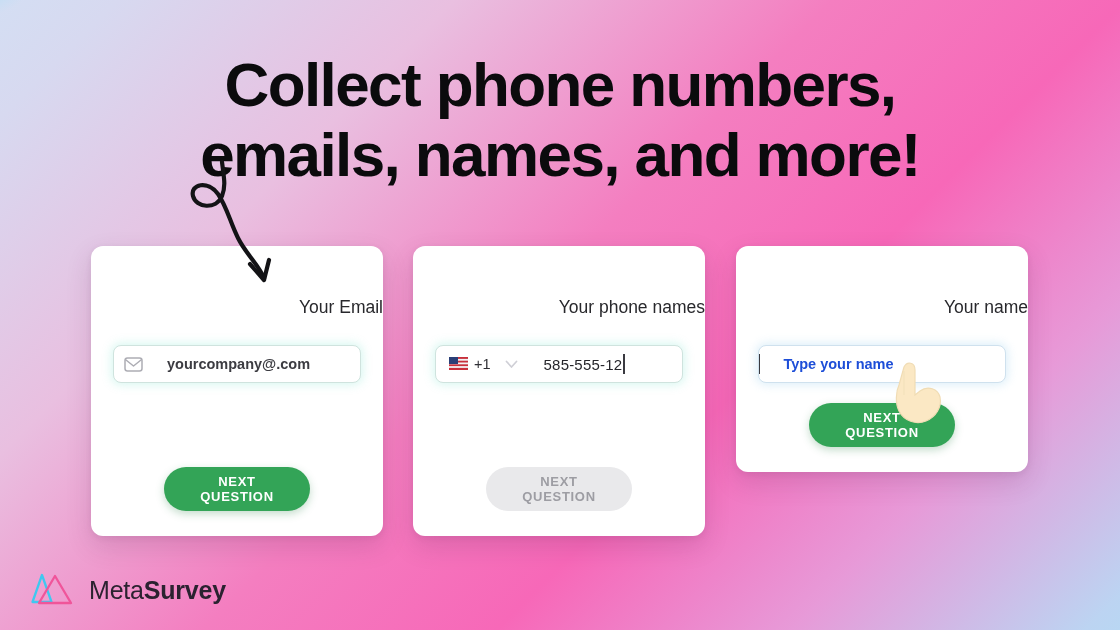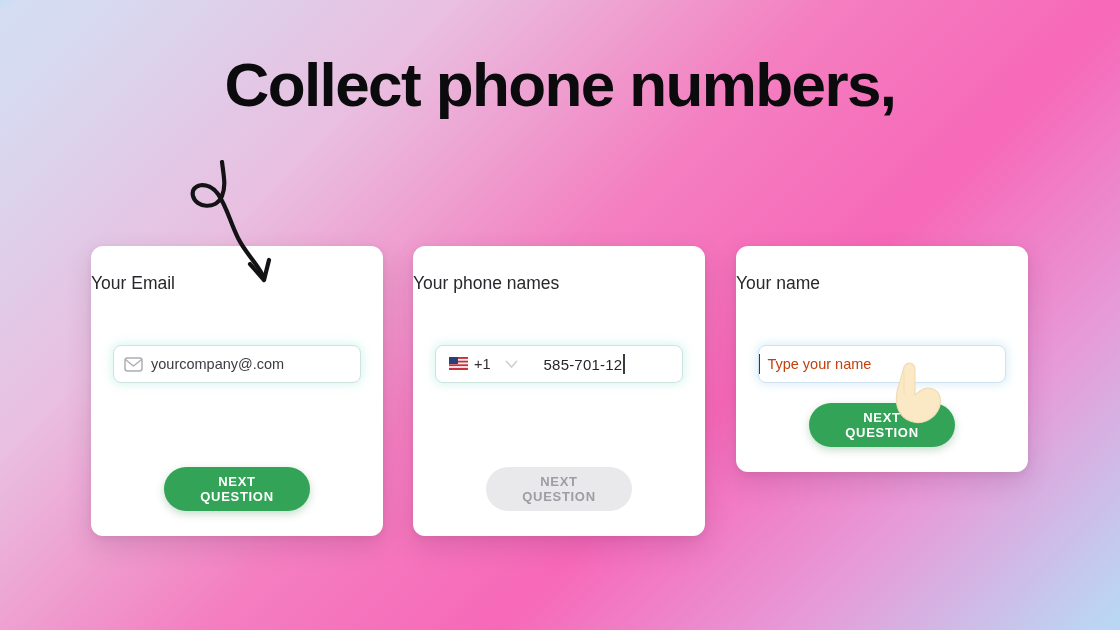--- a/index.html
+++ b/index.html
@@ -79,24 +79,24 @@
     width:292px;
     background:#ffffff;
     border-radius:12px;
     box-shadow: 0 10px 26px rgba(80,40,80,0.16), 0 2px 6px rgba(80,40,80,0.08);
   }
   #card-email { left:91px;  top:246px; height:290px; }
   #card-phone { left:413px; top:246px; height:290px; }
   #card-name  { left:736px; top:246px; height:226px; }
 
   .card-title {
-    text-align:left;
+    text-align:right;
     font-size:17.5px;
     color:#28282c;
-    margin-top:27px;
+    margin-top:51px;
     font-weight:400;
   }
 
   .field {
     position:absolute;
     left:22px; right:22px;
     top:99px;
     height:38px;
     border:1px solid #cfe3de;
     border-radius:8px;
@@ -104,24 +104,25 @@
     display:flex;
     align-items:center;
     box-shadow: 0 0 10px 2px rgba(120,226,205,0.28);
   }
   .field.blue { border-color:#cfe1ee; box-shadow: 0 0 10px 2px rgba(150,205,235,0.32); }
 
   .field-icon { margin-left:10px; display:flex; align-items:center; }
   .field-text {
     font-size:14.5px;
     color:#3c3c42;
-    margin-left:8px;
+    margin-left:24px;
     white-space:nowrap;
-  }
-  .field-text.ph { color:#c2410c; }
+    font-weight:bold;
+  }
+  .field-text.ph { color:#1d4ed8; }
 
   .flag { margin-left:13px; font-size:14px; line-height:1; letter-spacing:0; }
   .dial { font-size:14.5px; color:#2f2f35; margin-left:6px; }
   .chev { margin-left:14px; display:flex; align-items:center; }
   .phone-num { font-size:15px; color:#26262b; margin-left:26px; letter-spacing:0.2px; }
 
   .caret {
     display:inline-block;
     width:1.4px; height:20px;
     background:#3a3a40;
@@ -184,20 +185,21 @@
   <div class="layer g-blob5"></div>
   <div class="layer g-blob7"></div>
   <div class="layer g-blob8"></div>
   <div class="layer g-blob4"></div>
 </div>
 
 <div id="page">
 
   <h1 class="headline">
     <span class="l1">Collect phone numbers,</span>
+    <span class="l2">emails, names, and more!</span>
   </h1>
 
   <svg id="doodle" width="110" height="135" viewBox="0 0 110 135">
     <path d="M42 2 C 44 18, 46 26, 42 36 C 36 50, 16 48, 13 36 C 10 24, 28 20, 38 34
              C 47 47, 50 62, 58 78 C 66 94, 78 104, 84 118" fill="none" stroke="#131316" stroke-width="4.2" stroke-linecap="round" stroke-linejoin="round"></path>
     <path d="M84 120 L 70 104 M84 120 L 89 100" fill="none" stroke="#131316" stroke-width="4.2" stroke-linecap="round"></path>
   </svg>
 
   <div class="card" id="card-email">
     <div class="card-title">Your Email</div>
@@ -227,21 +229,21 @@
           <rect x="0" y="9.1" width="19" height="1.8" fill="#f2f2f4"></rect>
           <rect x="0" y="0" width="9" height="7" fill="#2a3f77"></rect>
         </svg>
       </span>
       <span class="dial">+1</span>
       <span class="chev">
         <svg width="13" height="9" viewBox="0 0 13 9">
           <path d="M1.5 1.5 L6.5 7 L11.5 1.5" fill="none" stroke="#cfcfd6" stroke-width="1.7" stroke-linecap="round" stroke-linejoin="round"></path>
         </svg>
       </span>
-      <span class="phone-num">585-701-12</span>
+      <span class="phone-num">585-555-12</span>
         <span class="caret"></span>
     </div>
 
     <button class="btn disabled">NEXT QUESTION</button>
   </div>
 
   <div class="card" id="card-name">
     <div class="card-title">Your name</div>
 
     <div class="field blue">
@@ -254,14 +256,25 @@
 
   <svg id="hand" width="78" height="78" viewBox="0 0 78 78">
     <g fill="#fbe8c4" stroke="#f0dcb4" stroke-width="1.2">
       <path d="M24 12 C 27 6, 35 7, 35 15 L 35 40 L 40 36
                C 48 30, 58 34, 60 42 C 62 52, 56 62, 46 66
                C 36 70, 24 66, 19 56 C 15 48, 16 36, 19 30 Z"></path>
     </g>
     <path d="M24 16 L24 40" stroke="#f3e0bb" stroke-width="1.1" fill="none"></path>
   </svg>
 
+  <div id="logo">
+    <span>
+      <svg width="47" height="40" viewBox="0 0 47 40">
+        <path d="M12 34 L2.5 34 L12 7 L21.5 34 Z" fill="none" stroke="#3fc8f0" stroke-width="2.3" stroke-linejoin="round"></path>
+        <path d="M25 35 L9 35 L25 8 L41 35 Z" fill="none" stroke="#f0559a" stroke-width="2.3" stroke-linejoin="round"></path>
+      </svg>
+    </span>
+    <span class="wordmark">
+      <span class="light">Meta</span><b>Survey</b>
+    </span>
+  </div>
 
 </div>
 
 </body></html>

